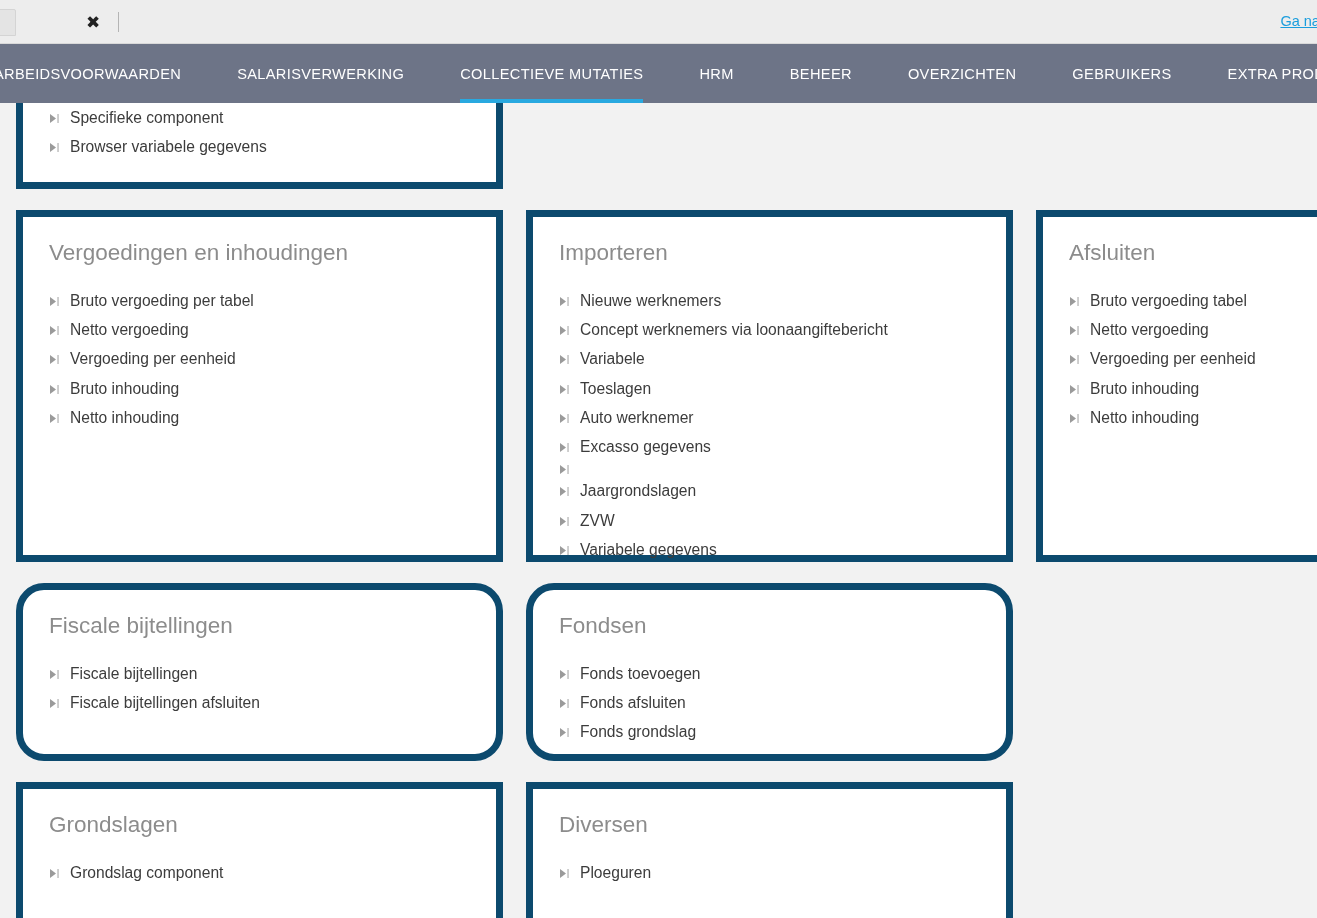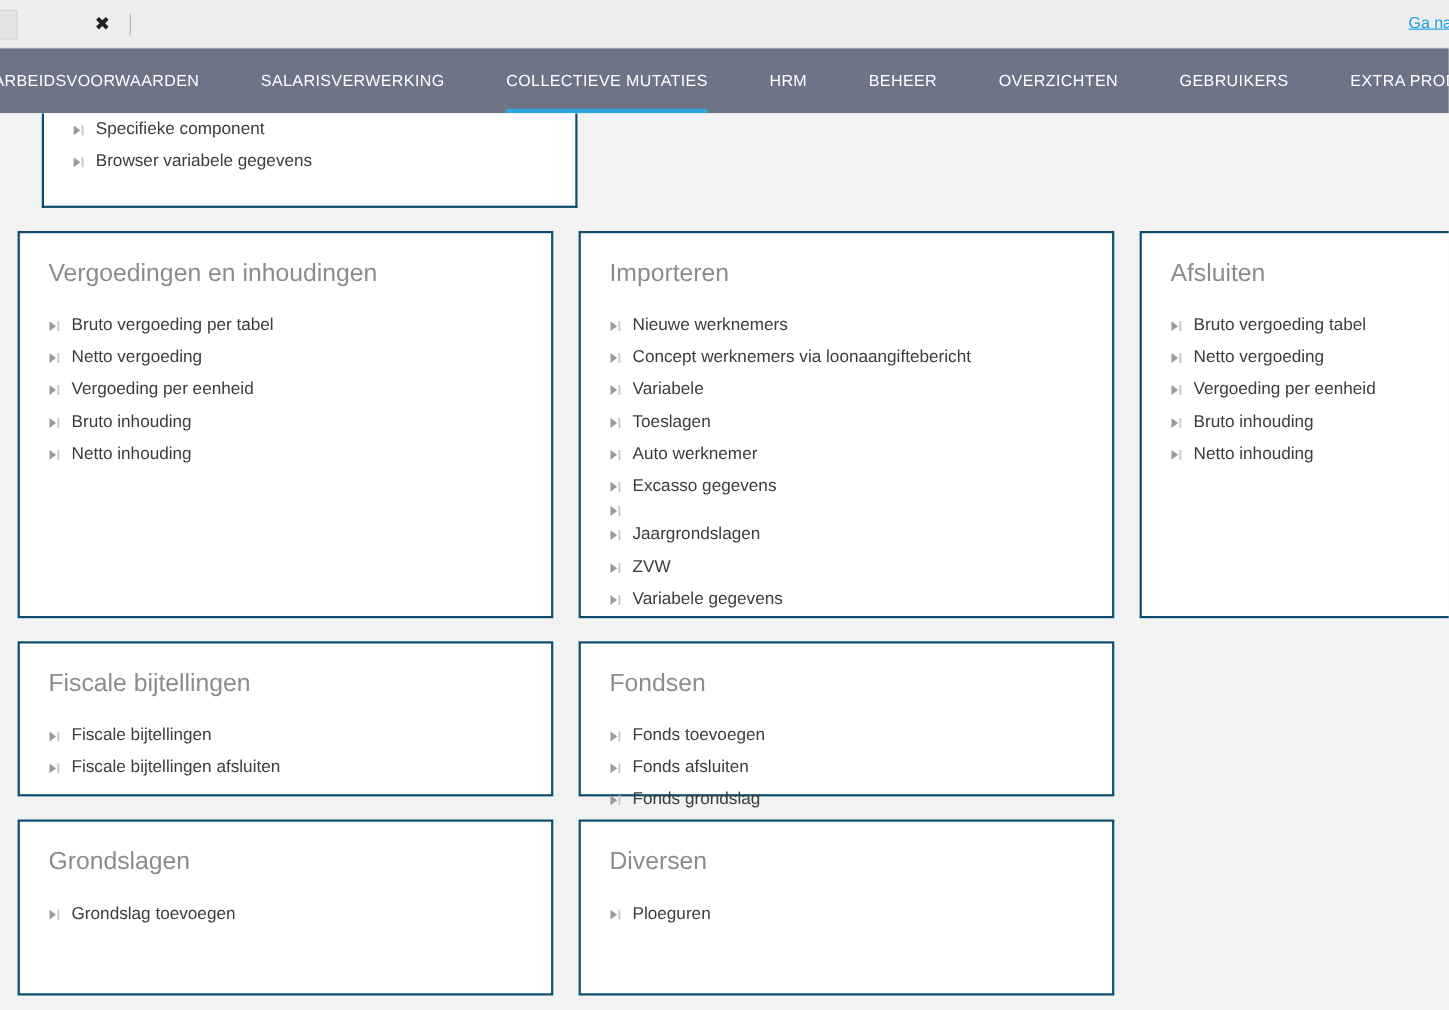--- a/index.html
+++ b/index.html
@@ -116,34 +116,33 @@
     padding: 0 0 0 16px;
   }
   .row {
     display: flex;
     gap: 23px;
     margin-bottom: 21px;
   }
 
   .card {
     background: #ffffff;
-    border: 2px solid #0c4a6e;
+    border: 7px solid #0c4a6e;
     width: 487px;
     flex: 0 0 487px;
     padding: 24px 26px 22px 26px;
   }
   .card.partial-top {
     padding-top: 0;
     border-top: none;
     height: 86px;
     overflow: hidden;
-    margin-left: 22px;
   }
   .card.r1 { height: 352px; }
-  .card.r2 { height: 141px; }
+  .card.r2 { height: 178px; border-radius: 28px; }
   .card.r3 { height: 160px; }
   .card.empty {
     background: transparent;
     border: none;
   }
 
   .card-title {
     font-size: 22.5px;
     color: #8c8c8c;
     font-weight: normal;
@@ -488,21 +487,21 @@
       <section class="card r3">
         <h2 class="card-title">Grondslagen</h2>
         <ul class="link-list">
             <li class="link-item">
               <span class="step-icon">
                 <svg viewBox="0 0 11 11" width="11" height="11" aria-hidden="true">
                   <path d="M1 1 L7 5.5 L1 10 Z" fill="#9a9a9a"></path>
                   <rect x="8.2" y="1" width="1.7" height="9" fill="#c8c8c8"></rect>
                 </svg>
               </span>
-              <span class="label">Grondslag toevoegen</span>
+              <span class="label">Grondslag component</span>
             </li>
           </ul>
       </section>
       <section class="card r3">
         <h2 class="card-title">Diversen</h2>
         <ul class="link-list">
             <li class="link-item">
               <span class="step-icon">
                 <svg viewBox="0 0 11 11" width="11" height="11" aria-hidden="true">
                   <path d="M1 1 L7 5.5 L1 10 Z" fill="#9a9a9a"></path>

